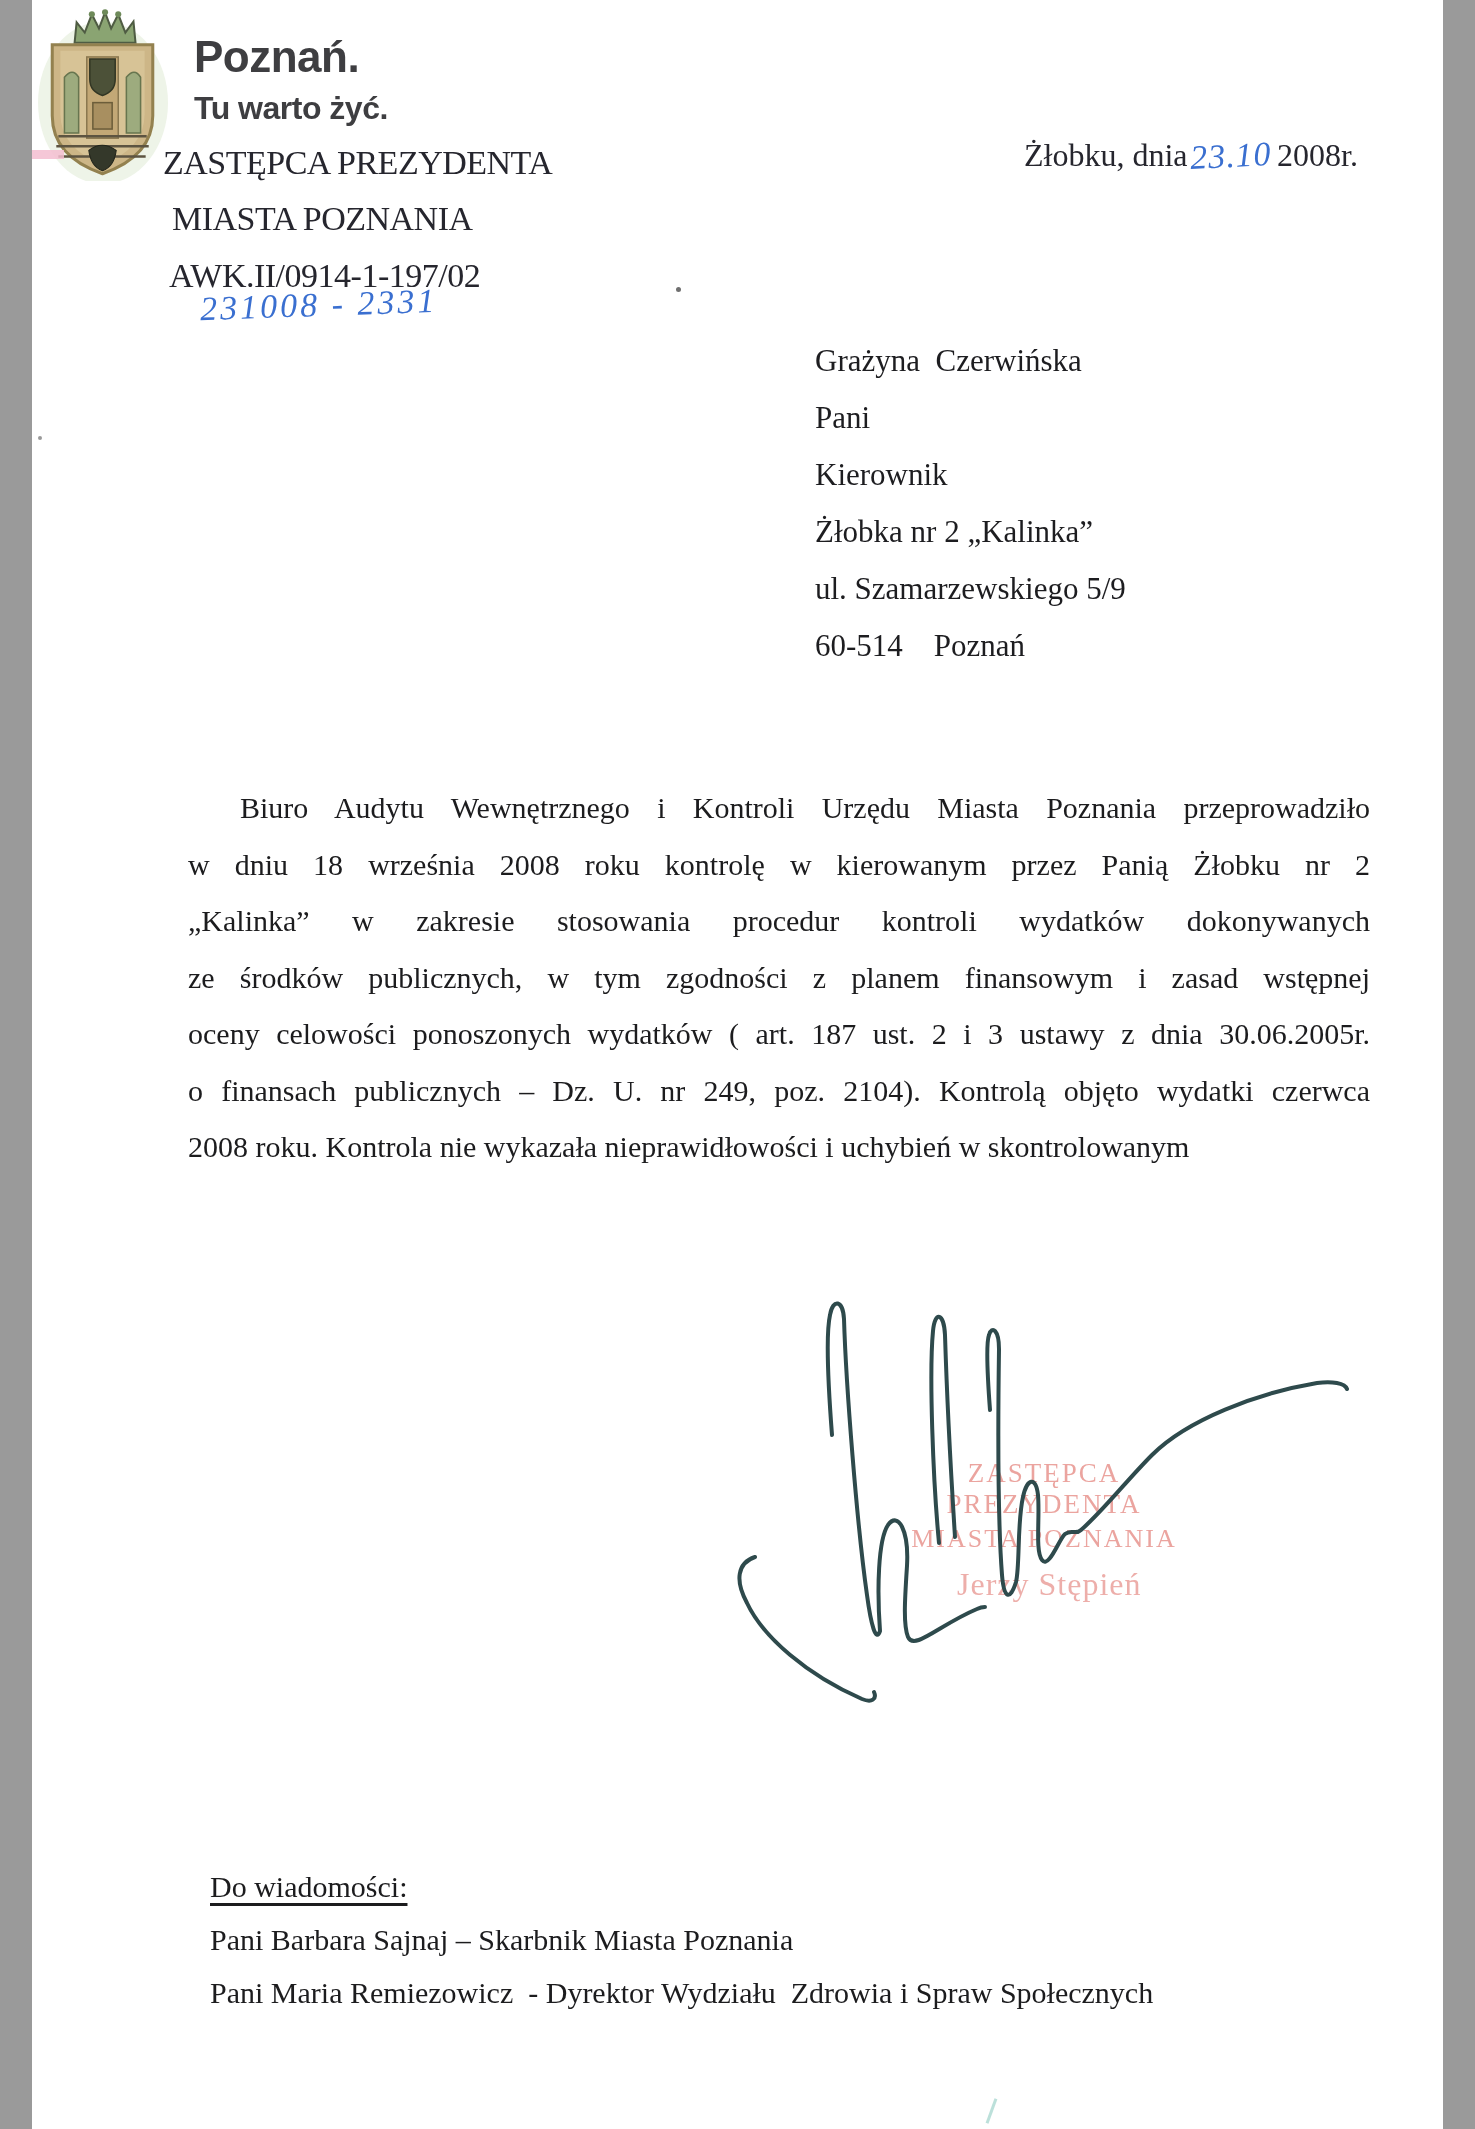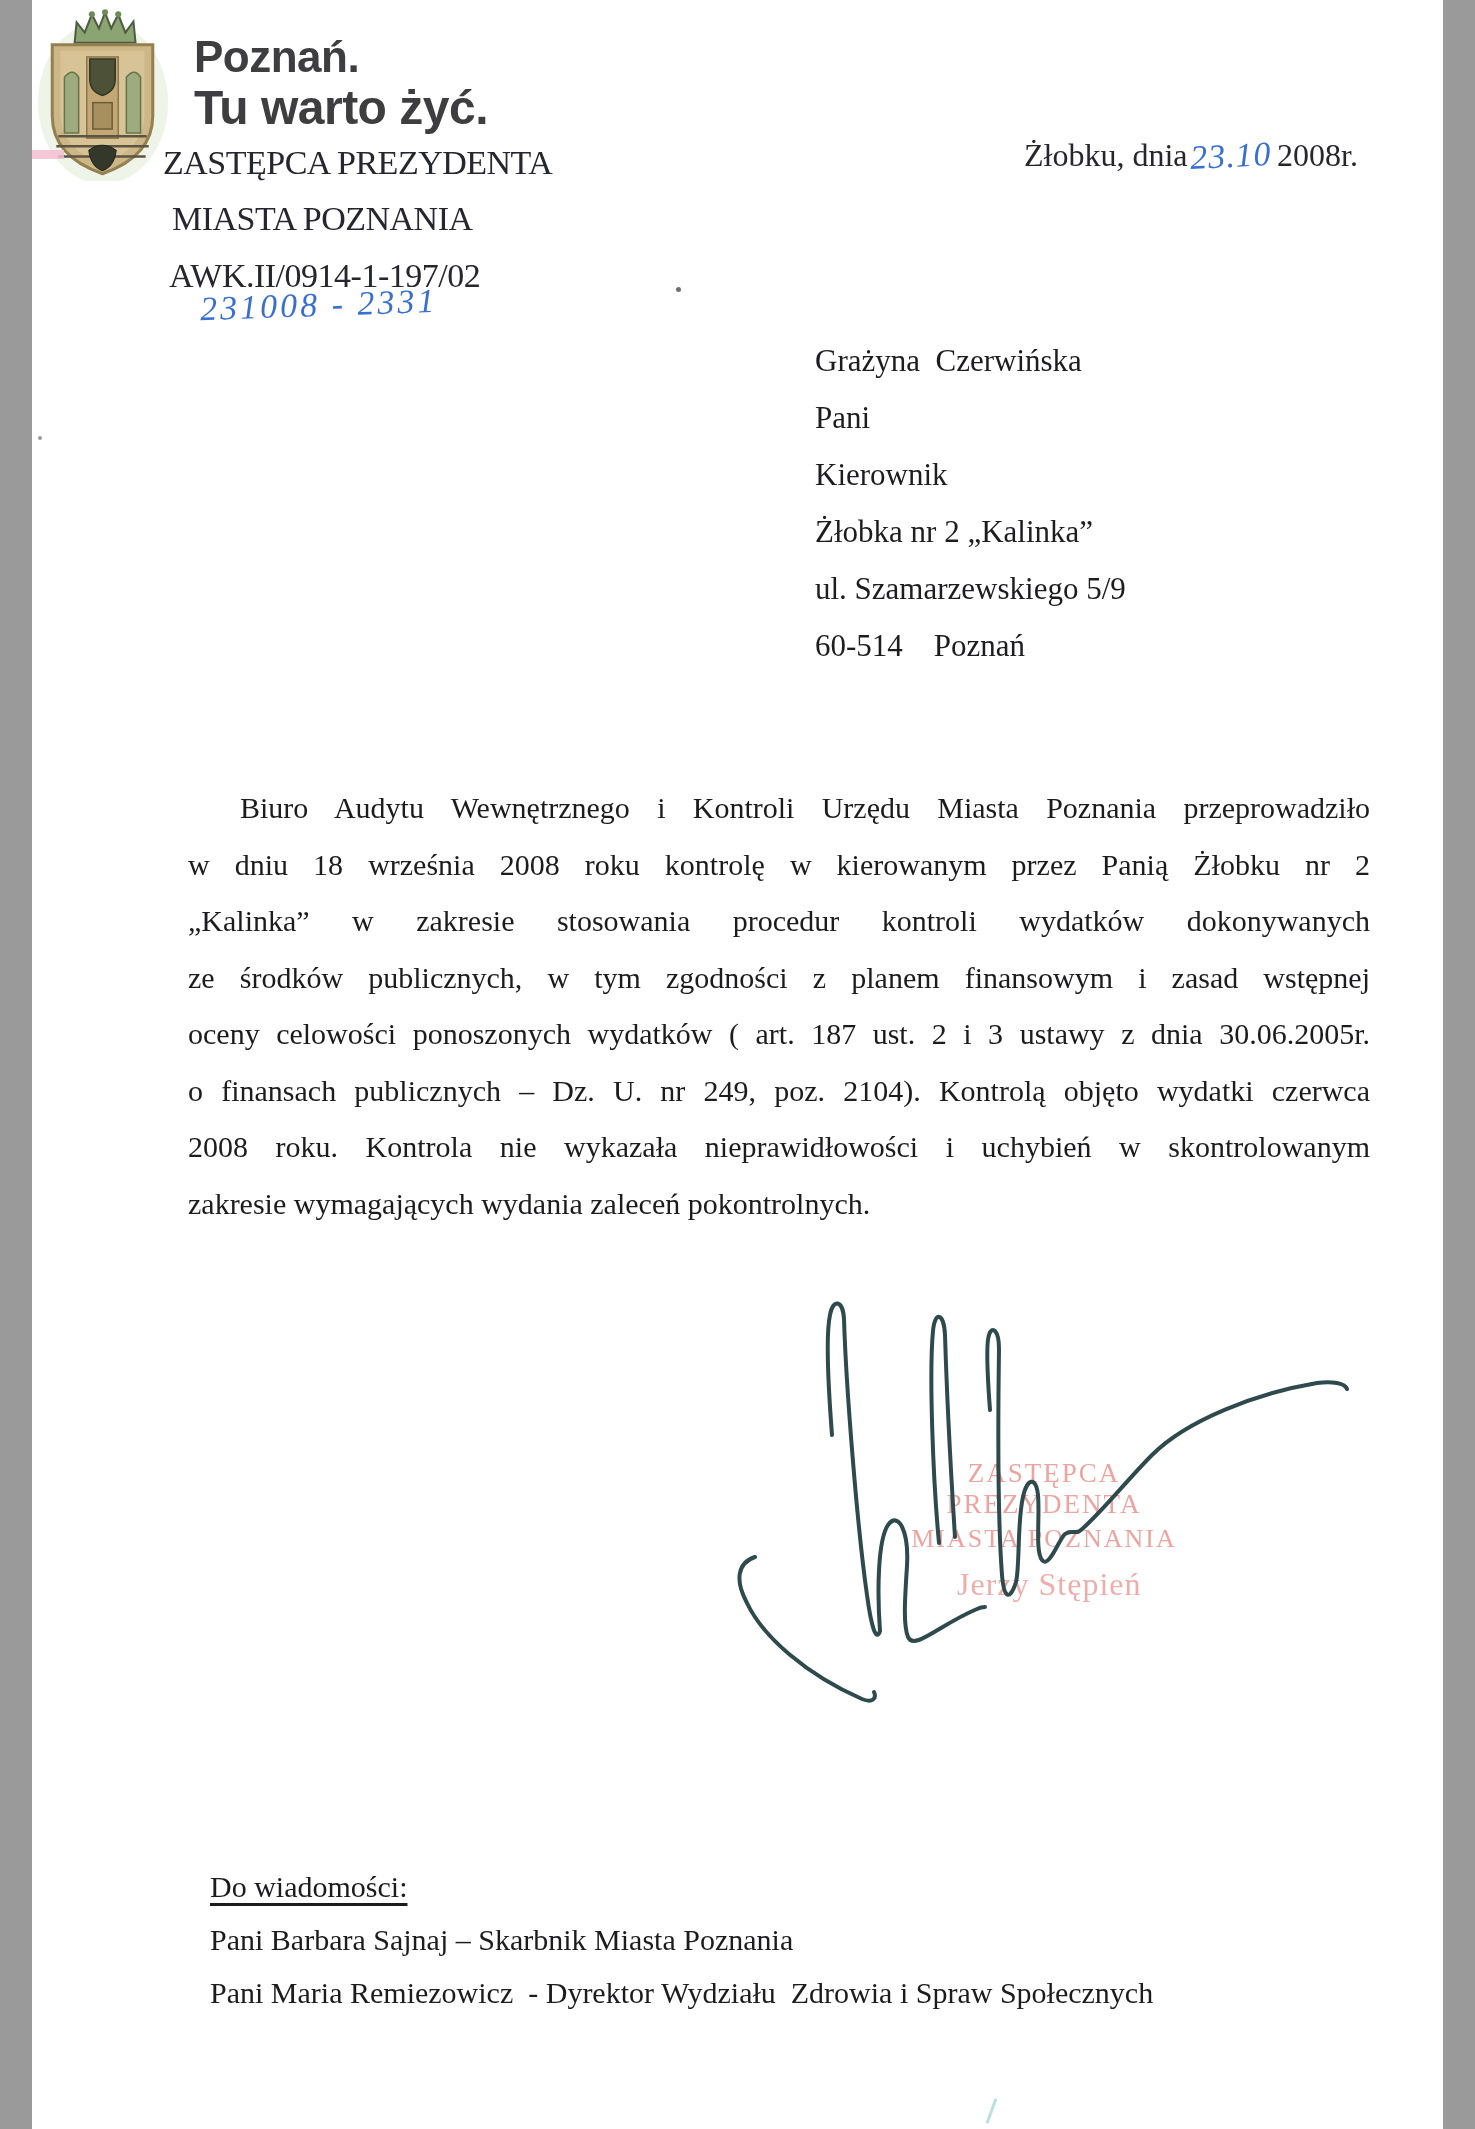--- a/index.html
+++ b/index.html
@@ -9,21 +9,21 @@
     margin: 0 auto;
     background: #ffffff;
     overflow: hidden;
     font-family: "Liberation Serif", serif;
     color: #1d1d20;
   }
   
   .crest { position:absolute; left:4px; top:6px; width:132px; height:175px; }
   .brand { position:absolute; left:162px; top:34px; font-family:"Liberation Sans", sans-serif; font-weight:700; color:#3e3e41; letter-spacing:-0.5px; }
   .brand-l1 { font-size:44px; line-height:46px; }
-  .brand-l2 { font-size:48px; line-height:48px; margin-top:4px; }
+  .brand-l2 { font-size:32px; line-height:48px; margin-top:4px; }
   .office-l1 { position:absolute; left:131px; top:144px; font-size:34px; letter-spacing:-0.5px; color:#26262e; }
   .office-l2 { position:absolute; left:140px; top:200px; font-size:34px; letter-spacing:-0.5px; color:#26262e; }
   .refnum    { position:absolute; left:137px; top:257px; font-size:34px; letter-spacing:-0.5px; color:#26262e; }
   .hw-ref {
     position:absolute; left:168px; top:286px;
     font-size:34px; font-style:italic; letter-spacing:3px;
     color:#3a6fd0; transform:rotate(-2deg); white-space:pre;
   }
   .dateline { position:absolute; left:992px; top:136px; font-size:32px; color:#26262e; white-space:pre; }
   .hw-date {
@@ -101,21 +101,20 @@
     </div>
 
   <div class="body-text">
       <div class="body-line">Biuro Audytu Wewnętrznego i Kontroli Urzędu Miasta Poznania przeprowadziło</div>
       <div class="body-line">w dniu 18 września 2008 roku kontrolę w kierowanym przez Panią Żłobku nr 2</div>
       <div class="body-line">„Kalinka” w zakresie stosowania procedur kontroli wydatków dokonywanych</div>
       <div class="body-line">ze środków publicznych, w tym zgodności z planem finansowym i zasad wstępnej</div>
       <div class="body-line">oceny celowości ponoszonych wydatków ( art. 187 ust. 2 i 3 ustawy z dnia 30.06.2005r.</div>
       <div class="body-line">o finansach publicznych – Dz. U. nr 249, poz. 2104). Kontrolą objęto wydatki czerwca</div>
       <div class="body-line">2008 roku. Kontrola nie wykazała nieprawidłowości i uchybień w skontrolowanym</div>
-      <div class="body-line">zakresie wymagających wydania zaleceń pokontrolnych.</div>
     </div>
 
   <div class="stamp">
     <div class="stamp-l1">ZASTĘPCA PREZYDENTA</div>
     <div class="stamp-l2">MIASTA POZNANIA</div>
   </div>
   <div class="stamp-name">Jerzy Stępień</div>
 
   <svg class="signature" viewBox="0 0 800 440" aria-hidden="true">
     <path d="M178,272 C160,278 158,296 170,318 C186,352 230,390 285,414 C295,418 300,414 297,407"></path>

